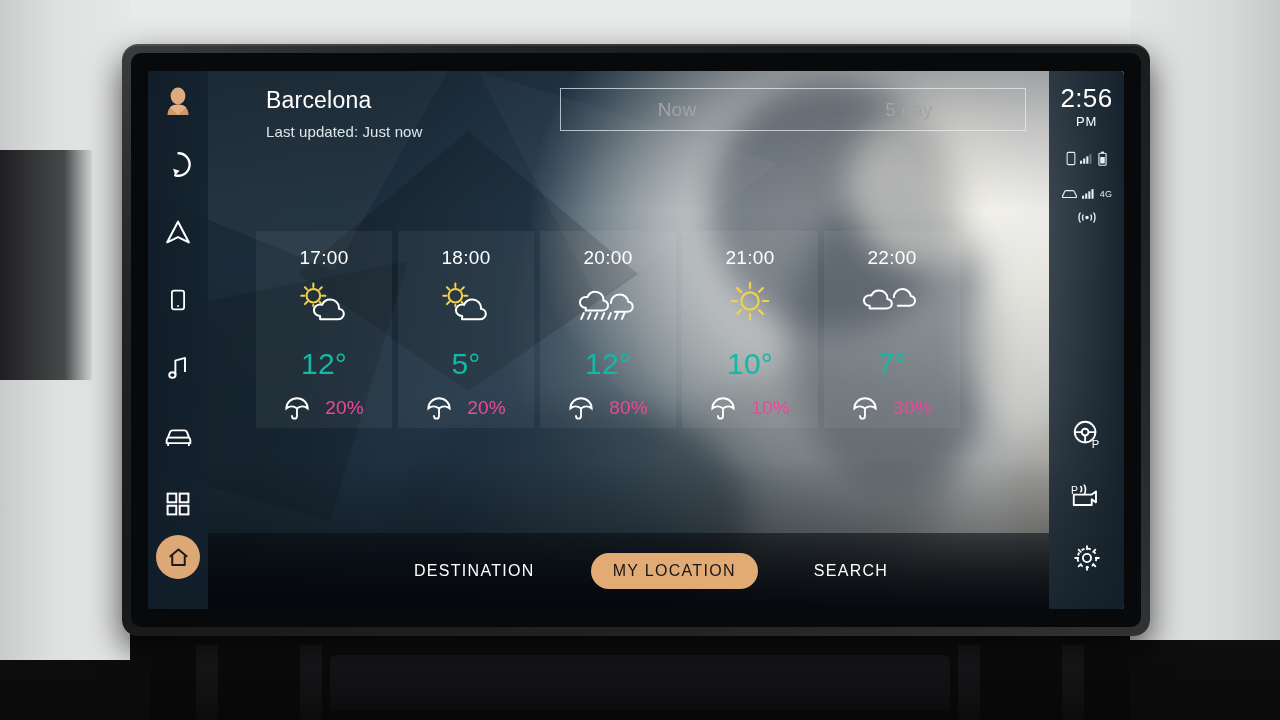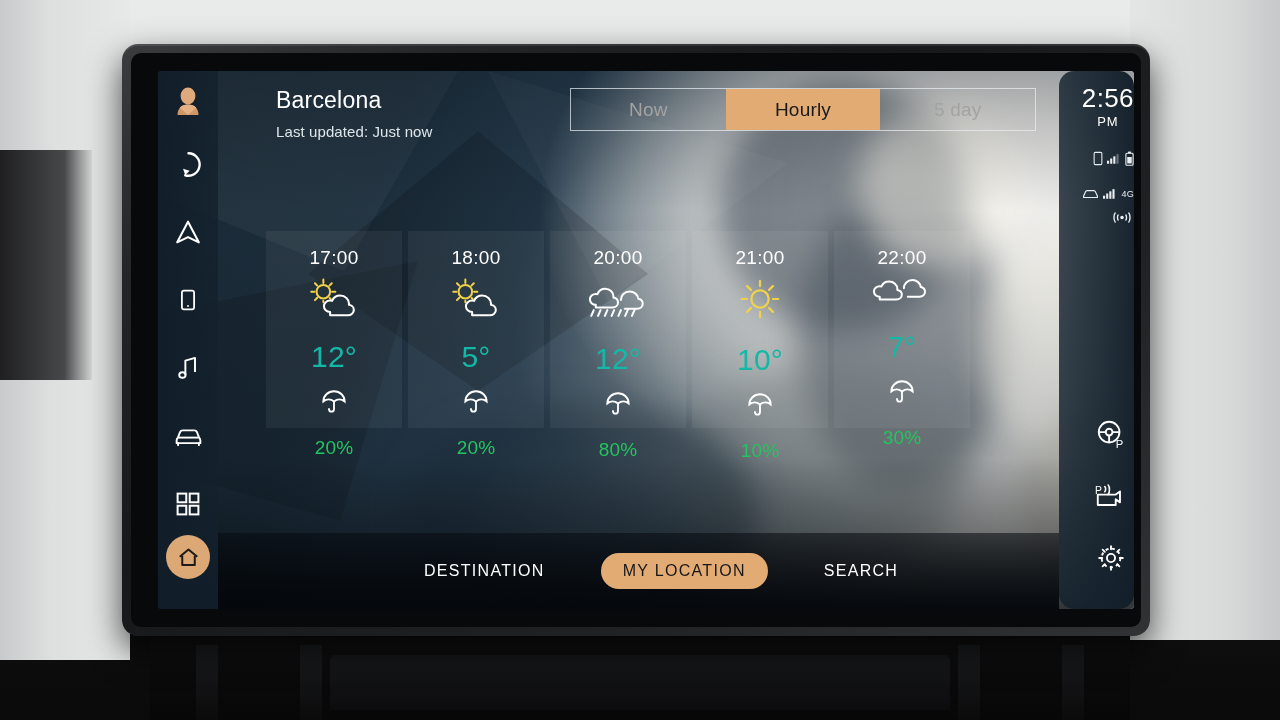--- a/index.html
+++ b/index.html
@@ -53,21 +53,21 @@
     border-radius:16px;
     box-shadow:0 14px 34px rgba(0,0,0,.70), 0 2px 0 rgba(255,255,255,.10) inset;
   }
   .bezel-inner {
     position:absolute; left:9px; top:9px; right:9px; bottom:9px;
     background:#08090b; border-radius:10px;
   }
 
   
   .screen {
-    position:absolute; left:158px; top:71px; width:976px; height:538px;
+    position:absolute; left:148px; top:71px; width:976px; height:538px;
     overflow:hidden; border-radius:4px;
     background:#16222c;
   }
   
   .sky-base {
     position:absolute; inset:0;
     background:
       radial-gradient(ellipse 620px 430px at 86% 26%, #fdfdfb 0%, #f0efec 22%, #cfd2d2 45%, rgba(120,132,140,0) 74%),
       radial-gradient(ellipse 420px 330px at 70% 46%, rgba(214,216,214,.85) 0%, rgba(150,158,162,.35) 48%, rgba(60,76,90,0) 78%),
       linear-gradient(110deg,#1b2b38 0%,#1d2f3d 22%,#2a4154 40%,#5d727f 58%,#9fa9ab 70%,#d6d6d2 82%,#eceae5 100%);
@@ -118,21 +118,21 @@
     width:44px; height:44px; border-radius:50%;
     background:#dba876;
     display:flex; align-items:center; justify-content:center;
     margin-bottom:30px; cursor:pointer;
   }
 
   
   .status {
     position:absolute; right:0; top:0; width:75px; height:100%;
     background:linear-gradient(to left, rgba(17,30,41,.97), rgba(19,33,45,.82));
-    display:flex; flex-direction:column; align-items:flex-end;border-radius:15px;
+    display:flex; flex-direction:column; align-items:center;
   }
   .clock { margin-top:14px; text-align:center; color:#fff; }
   .clock .hm { font-size:26px; letter-spacing:.4px; line-height:1; }
   .clock .ap { font-size:13px; margin-top:3px; letter-spacing:.8px; }
   .status-row {
     display:flex; align-items:center; gap:4px; margin-top:22px;
     color:#e9eef2;
   }
   .status-row .lbl { font-size:9px; letter-spacing:.3px; }
   .status-bc { margin-top:11px; }
@@ -168,21 +168,21 @@
     background:rgba(255,255,255,.055);
     display:flex; flex-direction:column; align-items:center;
     padding-top:16px;
     cursor:pointer;
     text-align:center;
   }
   .card .hour { font-size:19px; color:#fff; letter-spacing:.3px; }
   .card .wx { height:52px; display:flex; align-items:center; justify-content:center; margin-top:6px; }
   .card .temp { font-size:30px; color:#14b8a6; margin-top:20px; letter-spacing:.2px; }
   .card .precip {
-    display:flex; align-items:center; gap:23px; margin-top:14px; color:#22c55e;flex-direction:column;
+    display:flex; align-items:center; gap:15px; margin-top:14px; color:#ec4899;
   }
   .card .precip .pct { font-size:19px; letter-spacing:.2px; }
 
   
   .bottom {
     position:absolute; left:60px; right:75px; bottom:0; height:76px;
     background:linear-gradient(to bottom, rgba(6,10,15,.55), rgba(4,7,11,.95));
     display:flex; align-items:center;
   }
   .bottom-items { display:flex; align-items:center; gap:34px; margin-left:184px; }
@@ -291,21 +291,20 @@
     </div>
   </div>
 
   <div class="header">
     <div class="city">Barcelona</div>
     <div class="updated">Last updated: Just now</div>
   </div>
 
   <div class="tabs">
     <div class="tab">Now</div>
-    <div class="tab active">Hourly</div>
     <div class="tab">5 day</div>
   </div>
 
   <div class="status">
     <div class="clock">
       <div class="hm">2:56</div>
       <div class="ap">PM</div>
     </div>
 
     <div class="status-row">

